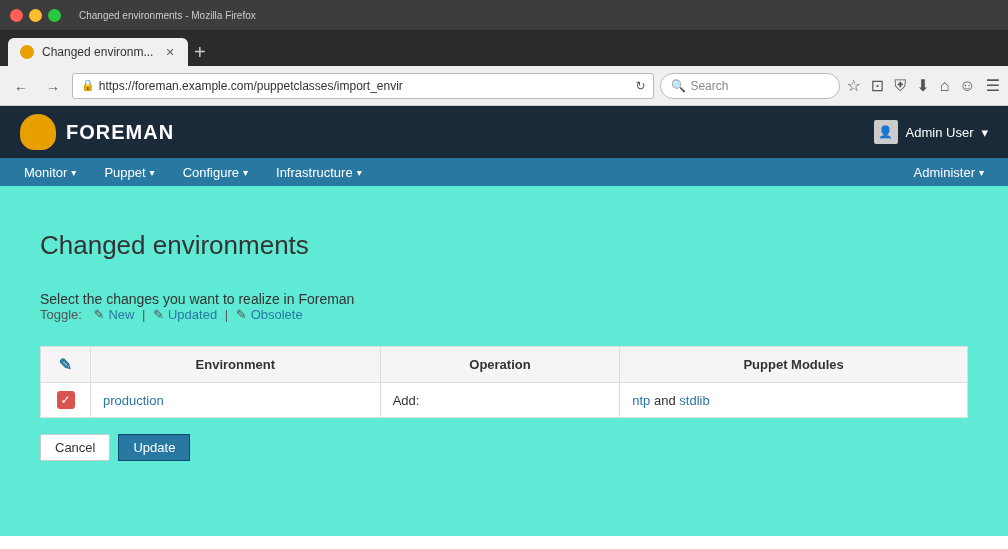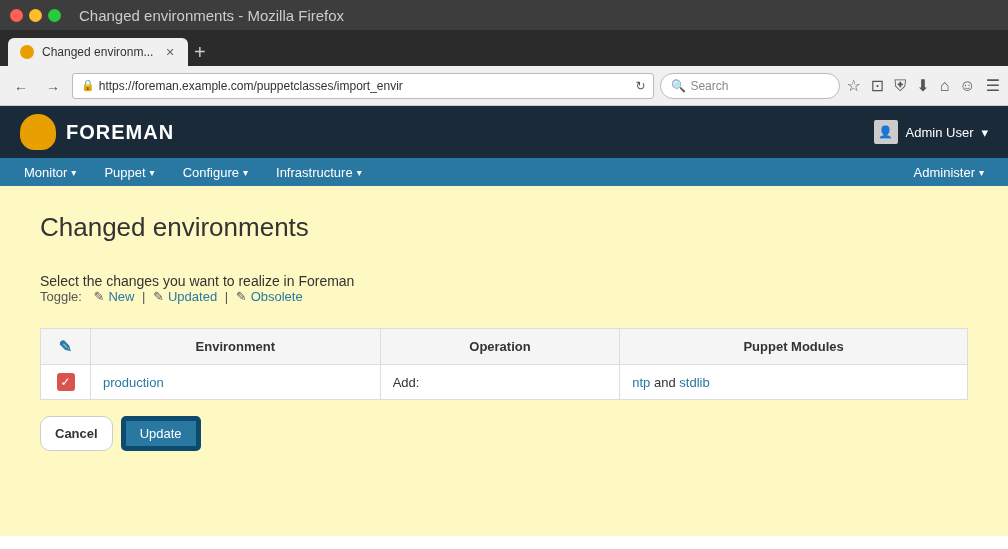--- a/index.html
+++ b/index.html
@@ -15,21 +15,21 @@
       gap: 8px;
     }
     .browser-controls { display: flex; gap: 6px; align-items: center; }
     .browser-btn {
       width: 13px; height: 13px; border-radius: 50%; border: none; cursor: pointer;
     }
     .btn-close { background: #ff5f56; }
     .btn-min { background: #ffbd2e; }
     .btn-max { background: #27c93f; }
     .browser-title {
-      color: #ccc; font-size: 15px; margin-left: 10px;
+      color: #ccc; font-size: 10px; margin-left: 10px;
     }
 
     
     .browser-tabbar {
       background: #2b2b2b;
       height: 36px;
       display: flex;
       align-items: flex-end;
       padding: 0 8px;
     }
@@ -137,23 +137,23 @@
     .nav-item {
       color: white; font-size: 13px; padding: 0 14px; height: 40px;
       display: flex; align-items: center; gap: 4px; cursor: pointer;
       text-decoration: none;
     }
     .nav-arrow { font-size: 10px; }
     .nav-right { display: flex; }
 
     
     .content-area {
-      background: #fef9c3;
+      background: #5eead4;
       min-height: 350px;
-      padding: 26px 40px;
+      padding: 44px 40px;
     }
     .page-title {
       font-size: 26px; font-weight: normal; color: #333; margin-bottom: 30px;
     }
     .description { color: #333; font-size: 14px; }
     .toggle-row {
       font-size: 13px; color: #555; margin-bottom: 24px;
       display: flex; align-items: center; gap: 4px;
     }
     .toggle-link {
@@ -193,25 +193,25 @@
     .checkbox-checked {
       background: #d9534f; border-color: #d9534f; color: white; font-size: 12px;
     }
     .link-cell { color: #2878a2; text-decoration: none; cursor: pointer; }
     .puppet-link { color: #2878a2; text-decoration: none; cursor: pointer; }
 
     
     .action-buttons { margin-top: 16px; display: flex; gap: 8px; }
     .btn-cancel {
       padding: 5px 14px; background: white; border: 1px solid #ccc;
-      border-radius: 10px; font-size: 13px; color: #333; cursor: pointer; font-weight: bold;
+      border-radius: 2px; font-size: 13px; color: #333; cursor: pointer;
     }
     .btn-update {
-      padding: 5px 14px; background: #2878a2; border: 5px solid #0c4a6e;
-      border-radius: 5px; font-size: 13px; color: white; cursor: pointer;
+      padding: 5px 14px; background: #2878a2; border: 1px solid #0c4a6e;
+      border-radius: 0; font-size: 13px; color: white; cursor: pointer;
     }
 
     
     .footer {
       text-align: center; color: #e05c8a; font-size: 13px;
       padding: 20px 0 10px 0; background: white;
     }
 
     
     .edit-icon { font-size: 13px; }

